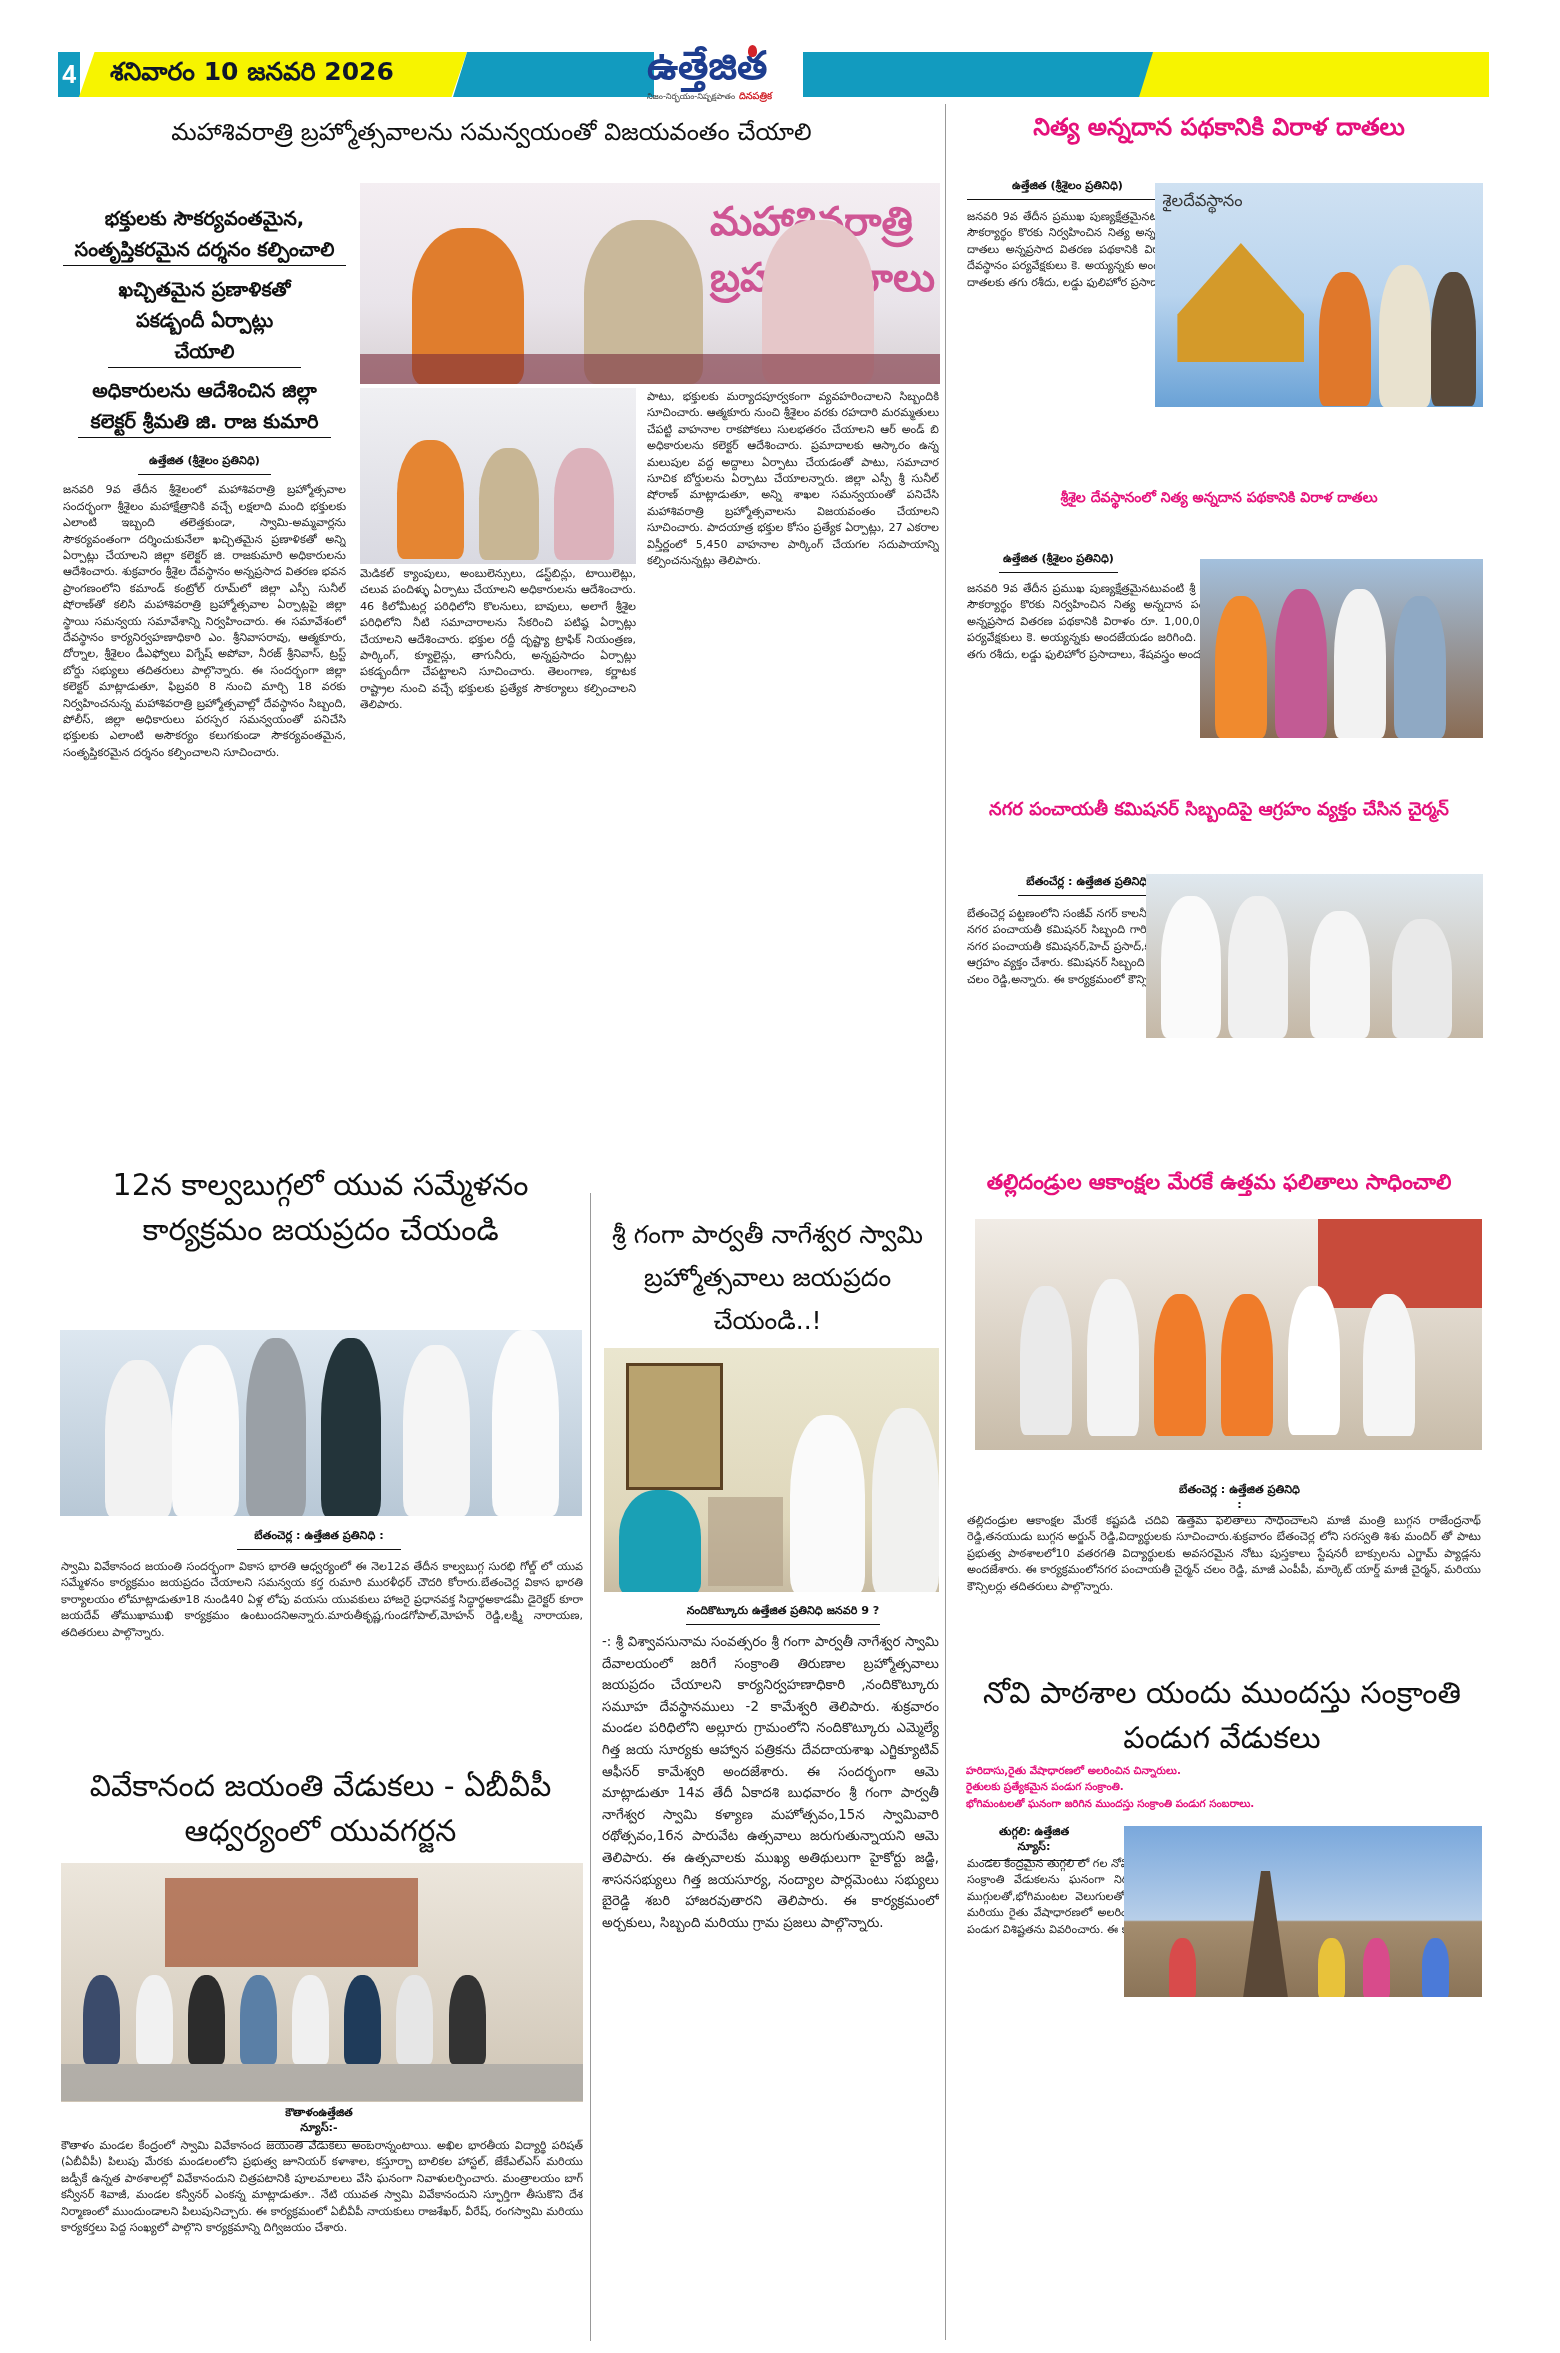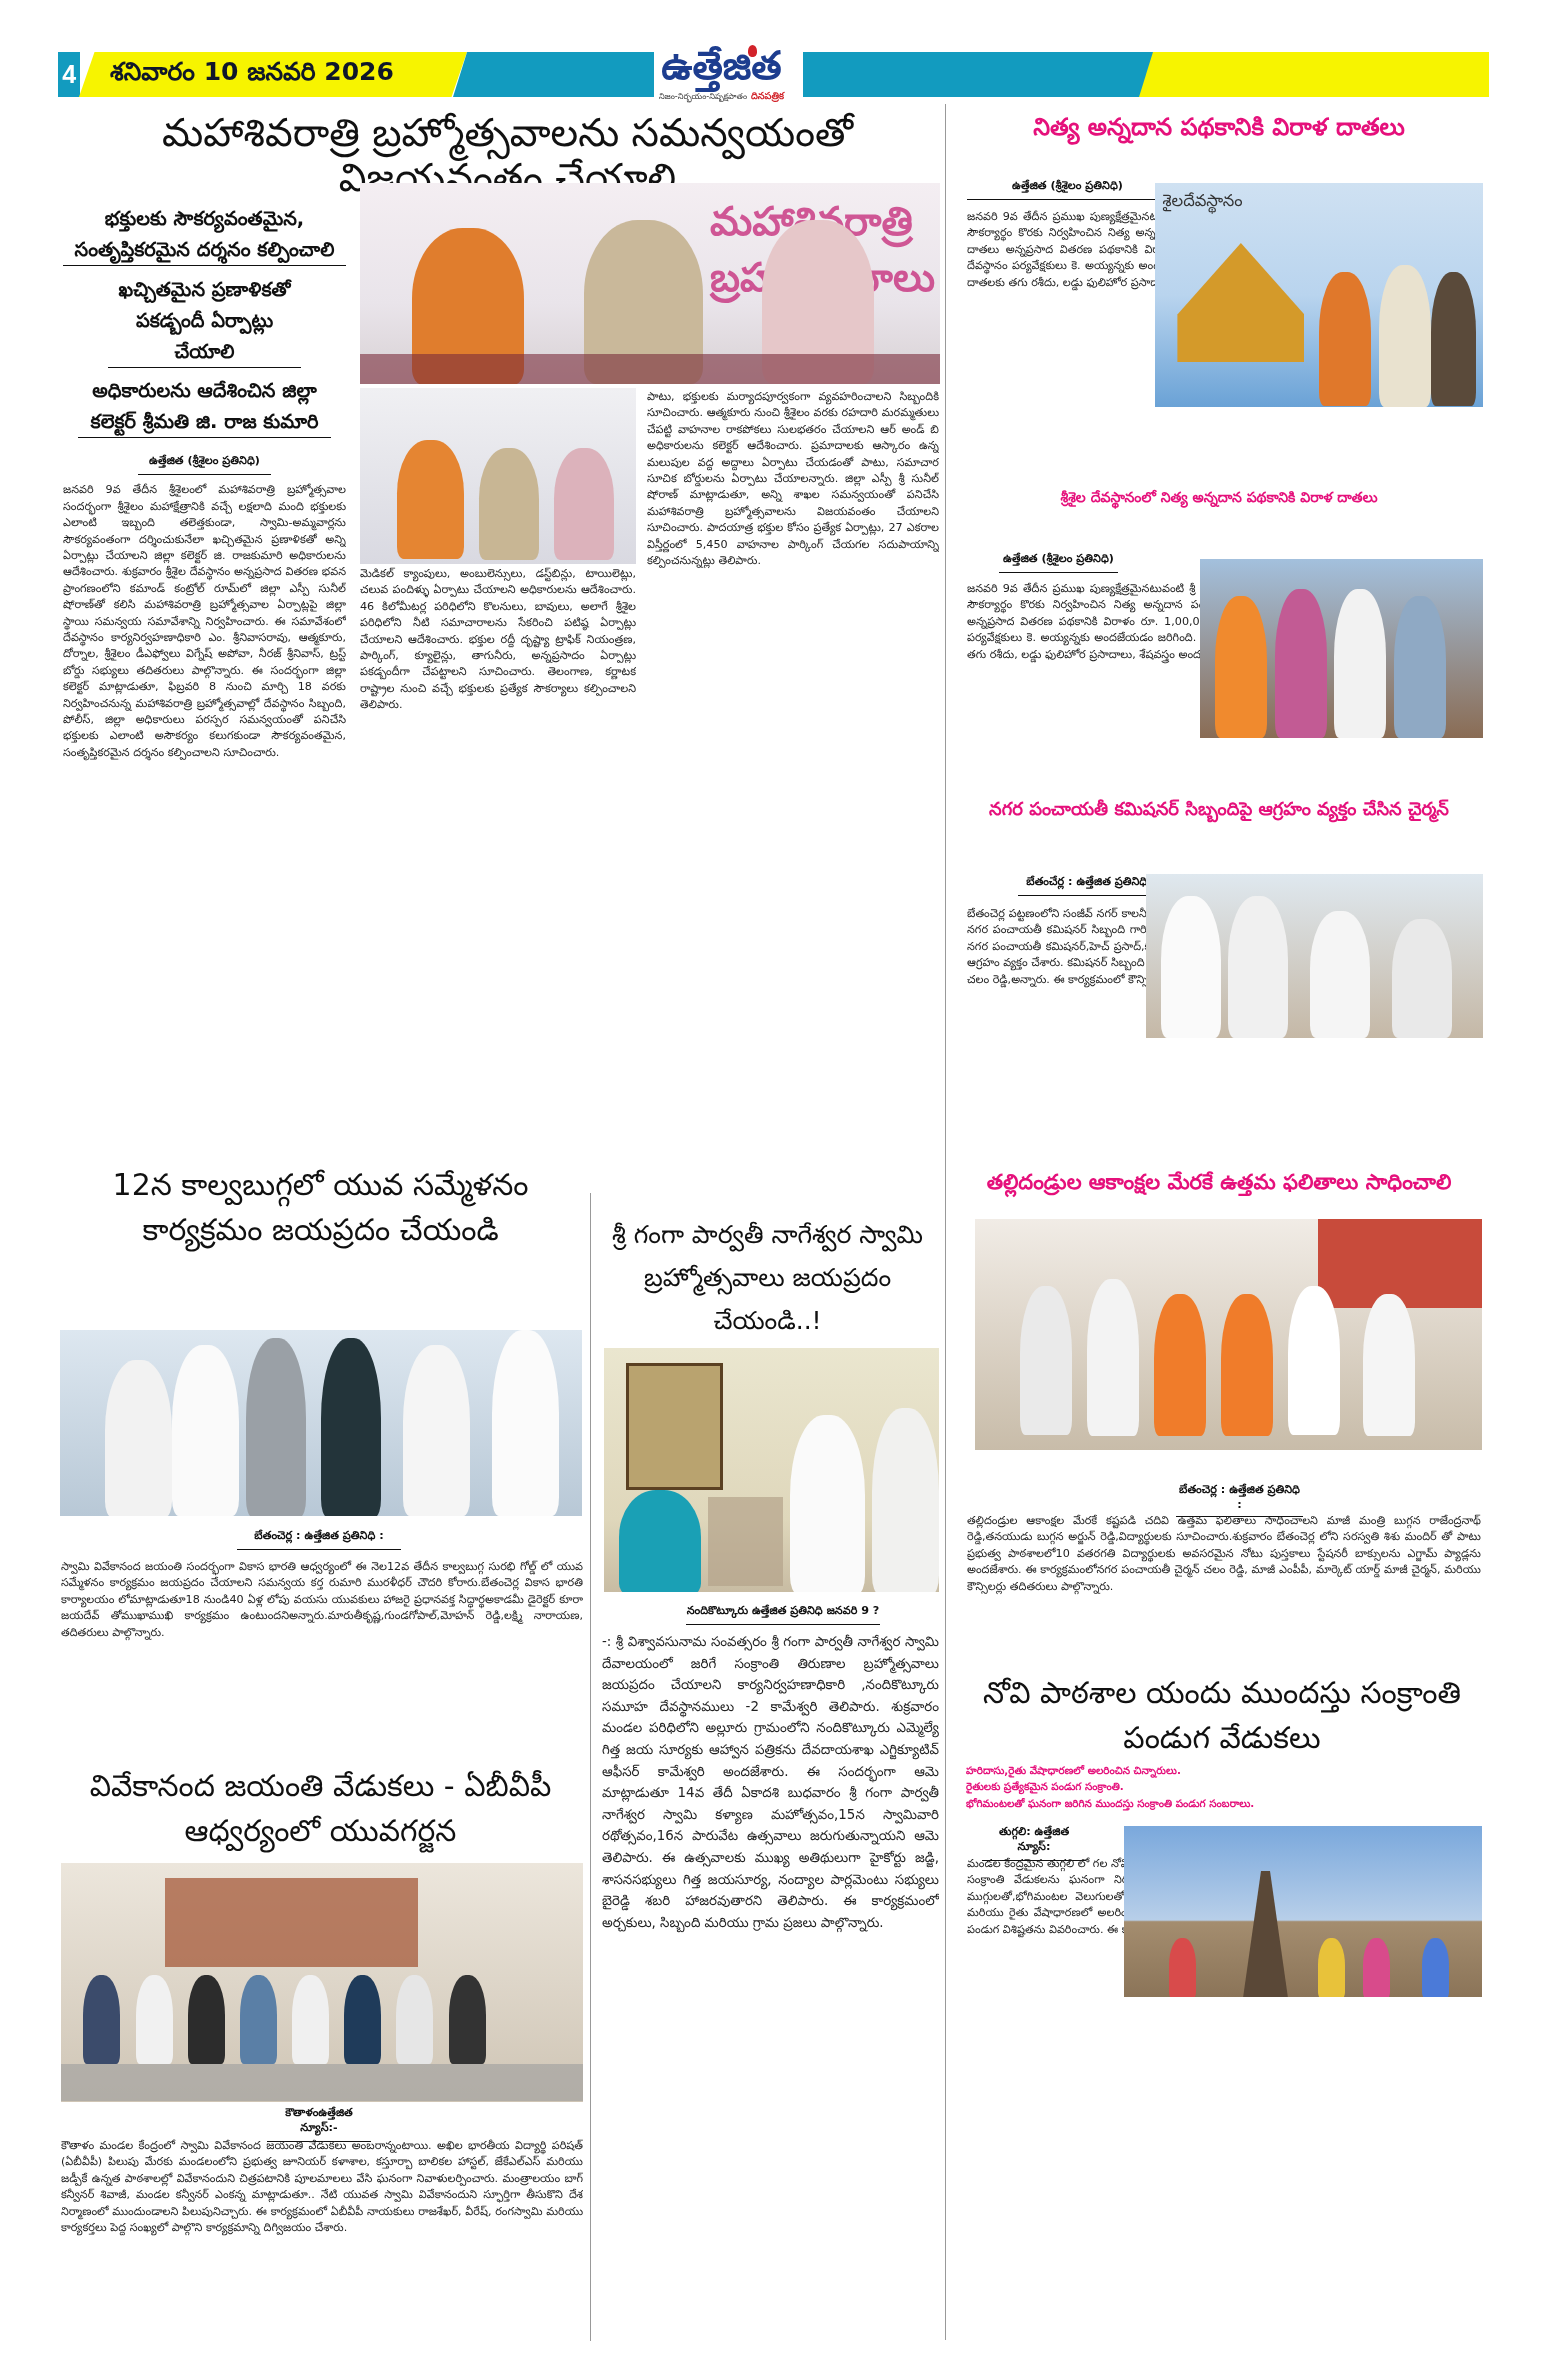--- a/index.html
+++ b/index.html
@@ -7,21 +7,21 @@
   .abs{position:absolute}
   
   .band{position:absolute;top:52px;left:58px;width:1431px;height:45px}
   .band .seg{position:absolute;top:0;height:45px}
   .pg{left:0;width:22.4px;background:#129bbf;color:#fff;font:bold 25px "Liberation Sans",sans-serif;display:flex;align-items:center;justify-content:center}
   .yel1{left:21px;width:388px;background:#f7f400;clip-path:polygon(4% 0,100% 0,96% 100%,0 100%)}
   .date{position:absolute;left:52px;top:4.5px;font:bold 25px "DejaVu Sans",sans-serif;color:#0f172a}
   .blue1{left:395px;width:201px;background:#129bbf;clip-path:polygon(7% 0,100% 0,100% 100%,0 100%)}
   .blue2{left:745px;width:350px;background:#129bbf}
   .yel2{left:1081px;width:350px;background:#f7f400;clip-path:polygon(4% 0,100% 0,100% 100%,0 100%)}
-  .logo{position:absolute;left:647px;top:43px;width:149px;height:61px;text-align:center}
+  .logo{position:absolute;left:647px;top:43px;width:149px;height:61px;}
   .logo .name{font:bold 39px "DejaVu Sans",sans-serif;color:#1d3d8f;line-height:45px}
   .logo .tag{font-size:8.2px;color:#333}
   .logo .sub{font-size:9.7px;color:#d2232a;font-weight:bold}
   .logo .flame{position:absolute;right:39px;top:1.5px;width:9px;height:12px;background:#d2232a;border-radius:50% 50% 40% 40%}
   
   .hl{position:absolute;font-family:"DejaVu Sans",sans-serif;color:#111;text-align:center}
   .pink{color:#e5107b;font-weight:bold}
   .byline{font-weight:bold;font-size:11.2px;text-align:center;border-bottom:1.5px solid #111;padding-bottom:4.5px}
   .body{font-size:11.2px;line-height:16.4px;text-align:justify;color:#222}
   .photo{position:absolute;overflow:hidden}
@@ -40,21 +40,21 @@
   <div class="seg blue2"></div>
   <div class="seg yel2"></div>
 </div>
 <div class="logo">
   <div class="flame"></div>
   <div class="name">ఉత్తేజిత</div>
   <div><span class="tag">నిజం-నిర్భయం-నిష్పక్షపాతం</span>
   <span class="sub">దినపత్రిక</span></div>
 </div>
 
-<div class="hl" style="left:64px;top:110px;width:887px;font-size:39px;line-height:45px;text-align:center;">మహాశివరాత్రి బ్రహ్మోత్సవాలను సమన్వయంతో విజయవంతం చేయాలి</div>
+<div class="hl" style="left:48px;top:110px;width:887px;font-size:24px;line-height:45px;text-align:center;">మహాశివరాత్రి బ్రహ్మోత్సవాలను సమన్వయంతో విజయవంతం చేయాలి</div>
 
 <div class="abs" style="left:63px;top:203px;width:283px;">
   <div class="sub-hl" style="border-bottom:1.5px solid #111;margin-bottom:7.5px">భక్తులకు సౌకర్యవంతమైన, సంతృప్తికరమైన దర్శనం కల్పించాలి</div>
   <div class="sub-hl" style="border-bottom:1.5px solid #111;margin:0 45px 7.5px">ఖచ్చితమైన ప్రణాళికతో పకడ్బందీ ఏర్పాట్లు చేయాలి</div>
   <div class="sub-hl" style="border-bottom:1.5px solid #111;margin:0 15px 16.4px">అధికారులను ఆదేశించిన జిల్లా కలెక్టర్ శ్రీమతి జి. రాజ కుమారి</div>
   <div class="byline" style="margin:0 75px 7.5px">ఉత్తేజిత (శ్రీశైలం ప్రతినిధి)</div>
   <div class="body" style="height:790px;overflow:hidden">జనవరి 9వ తేదీన శ్రీశైలంలో మహాశివరాత్రి బ్రహ్మోత్సవాల సందర్భంగా శ్రీశైలం మహాక్షేత్రానికి వచ్చే లక్షలాది మంది భక్తులకు ఎలాంటి ఇబ్బంది తలెత్తకుండా, స్వామి-అమ్మవార్లను సౌకర్యవంతంగా దర్శించుకునేలా ఖచ్చితమైన ప్రణాళికతో అన్ని ఏర్పాట్లు చేయాలని జిల్లా కలెక్టర్ జి. రాజకుమారి అధికారులను ఆదేశించారు. శుక్రవారం శ్రీశైల దేవస్థానం అన్నప్రసాద వితరణ భవన ప్రాంగణంలోని కమాండ్ కంట్రోల్ రూమ్‌లో జిల్లా ఎస్పీ సునీల్ షోరాణ్‌తో కలిసి మహాశివరాత్రి బ్రహ్మోత్సవాల ఏర్పాట్లపై జిల్లా స్థాయి సమన్వయ సమావేశాన్ని నిర్వహించారు. ఈ సమావేశంలో దేవస్థానం కార్యనిర్వహణాధికారి ఎం. శ్రీనివాసరావు, ఆత్మకూరు, దోర్నాల, శ్రీశైలం డీఎఫ్వోలు విగ్నేష్ అపోవా, నీరజ్ శ్రీనివాస్, ట్రస్ట్ బోర్డు సభ్యులు తదితరులు పాల్గొన్నారు. ఈ సందర్భంగా జిల్లా కలెక్టర్ మాట్లాడుతూ, ఫిబ్రవరి 8 నుంచి మార్చి 18 వరకు నిర్వహించనున్న మహాశివరాత్రి బ్రహ్మోత్సవాల్లో దేవస్థానం సిబ్బంది, పోలీస్, జిల్లా అధికారులు పరస్పర సమన్వయంతో పనిచేసి భక్తులకు ఎలాంటి అసౌకర్యం కలుగకుండా సౌకర్యవంతమైన, సంతృప్తికరమైన దర్శనం కల్పించాలని సూచించారు.</div>
 </div>
 
 <div class="photo" style="left:360px;top:183px;width:580px;height:201px;background:linear-gradient(180deg,#f4eef2 0%,#e9e4ea 60%,#d8d1d4 100%);">

